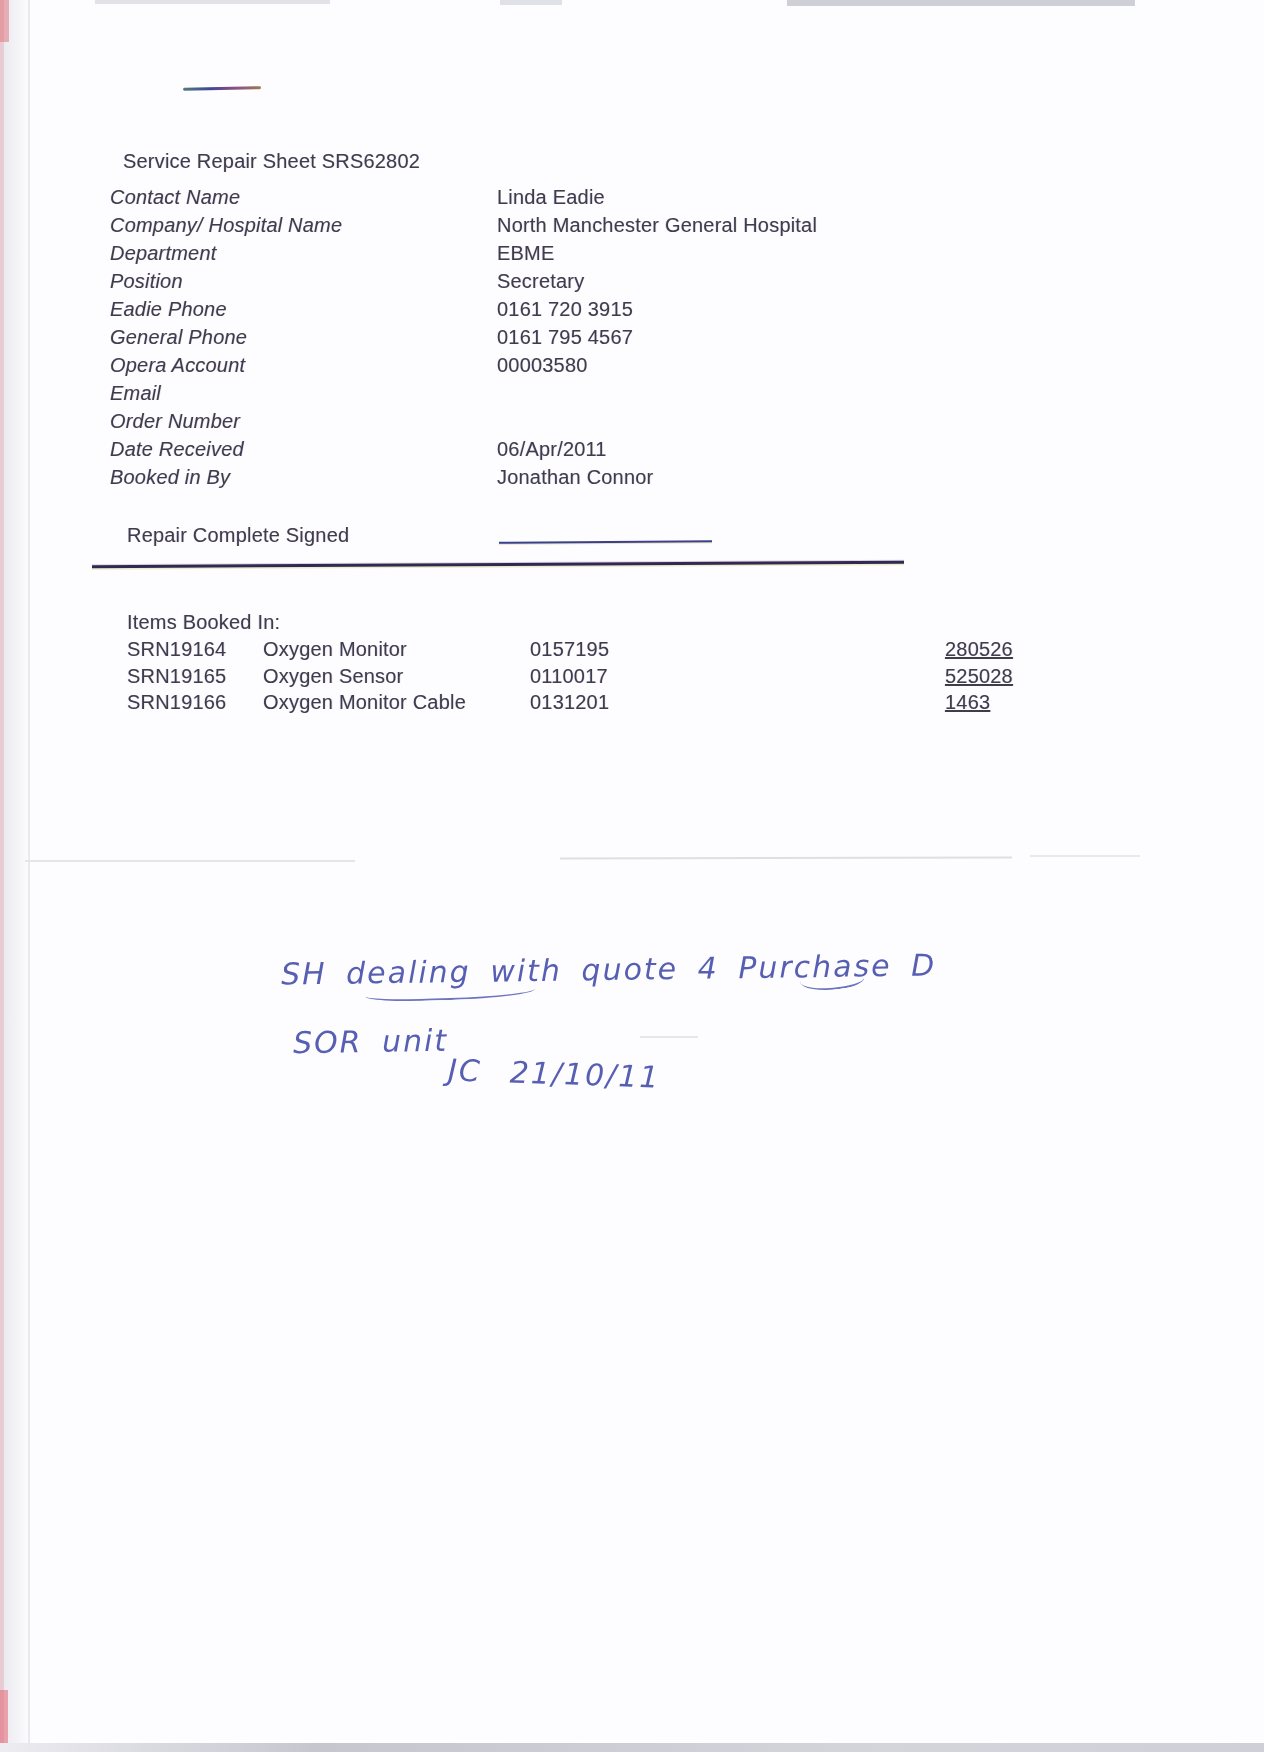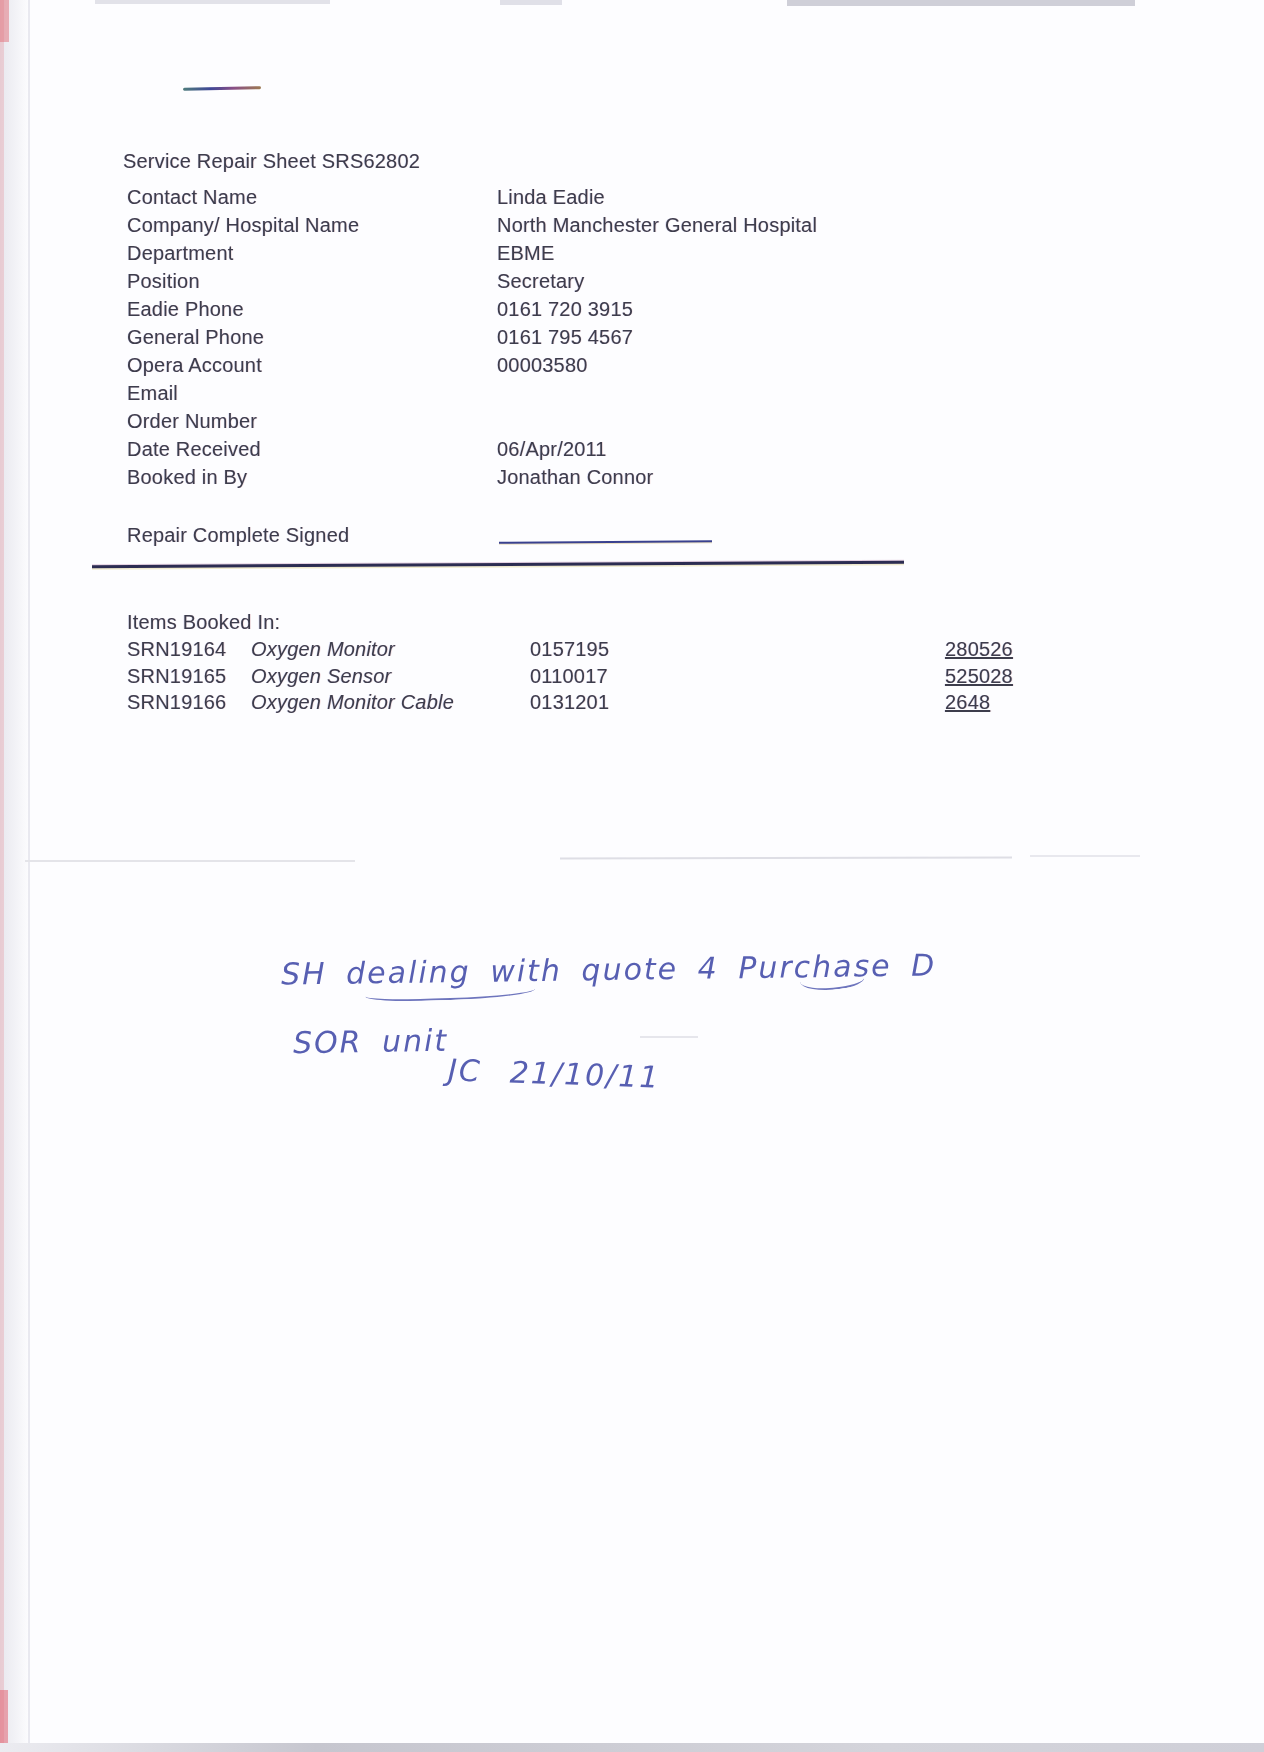--- a/index.html
+++ b/index.html
@@ -6,27 +6,27 @@
   .page {
     position:relative; width:1264px; height:1752px;
     background:#fdfdff; overflow:hidden;
     font-family:"Liberation Sans","DejaVu Sans",sans-serif;
     color:#3d3d4c;
   }
   .t {
     position:absolute; font-size:20px; letter-spacing:.2px; white-space:nowrap;
     text-shadow:.6px 0 rgba(190,70,80,.18), -.6px 0 rgba(60,80,190,.18);
   }
-  .lbl  { left:127px; }
+  .lbl  { left:110px;font-style:italic; }
   .val  { left:497px; }
   .title{ left:123px; top:150px; }
   .sig-label { left:127px; top:524px; }
   .items-heading { left:127px; top:611px; }
   .col-srn  { left:127px; }
-  .col-desc { left:251px;font-style:italic; }
+  .col-desc { left:263px; }
   .col-part { left:530px; }
   .col-ref  { left:945px;text-decoration:underline; }
 
   
   .sig-line {
     position:absolute; left:499px; top:541px; width:213px; height:2px;
     background:#39418f; box-shadow:0 1px 0 rgba(200,170,80,.35);
     transform:rotate(-.4deg);
   }
   .rule {
@@ -143,21 +143,21 @@
   <div>
     <span class="t col-srn" style="top:665px">SRN19165</span>
     <span class="t col-desc" style="top:665px">Oxygen Sensor</span>
     <span class="t col-part" style="top:665px">0110017</span>
     <span class="t col-ref" style="top:665px">525028</span>
   </div>
   <div>
     <span class="t col-srn" style="top:691px">SRN19166</span>
     <span class="t col-desc" style="top:691px">Oxygen Monitor Cable</span>
     <span class="t col-part" style="top:691px">0131201</span>
-    <span class="t col-ref" style="top:691px">2648</span>
+    <span class="t col-ref" style="top:691px">1463</span>
   </div>
 
   <div class="crease1"></div>
   <div class="crease2"></div>
   <div class="crease3"></div>
   <div class="crease-dash"></div>
 
   <div class="hw hw-line1">SH dealing with quote 4 Purchase D</div>
   <div class="flourish flourish-dealing"></div>
   <div class="flourish flourish-swoosh"></div>

